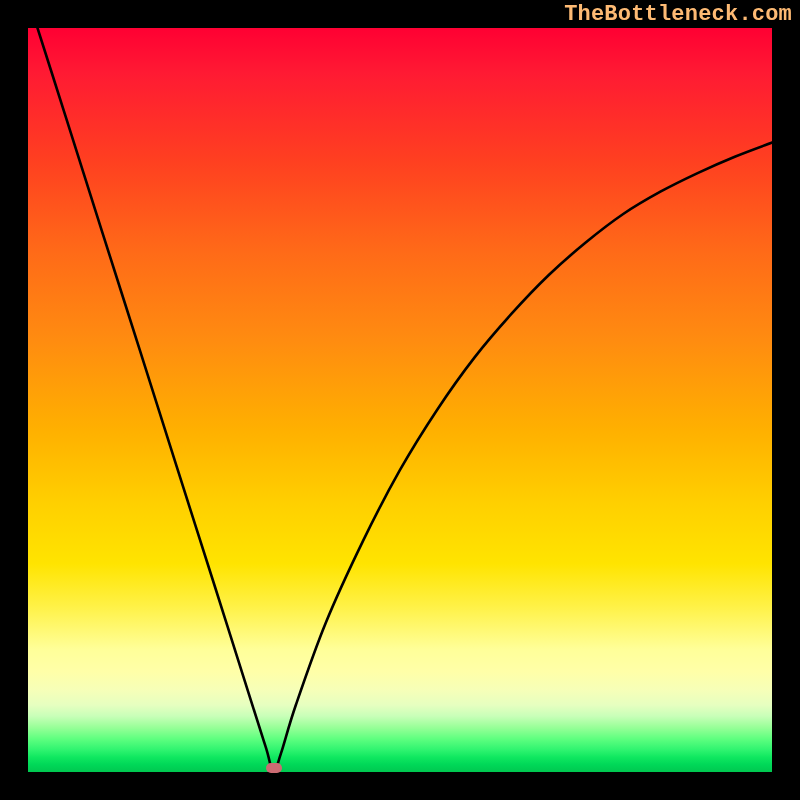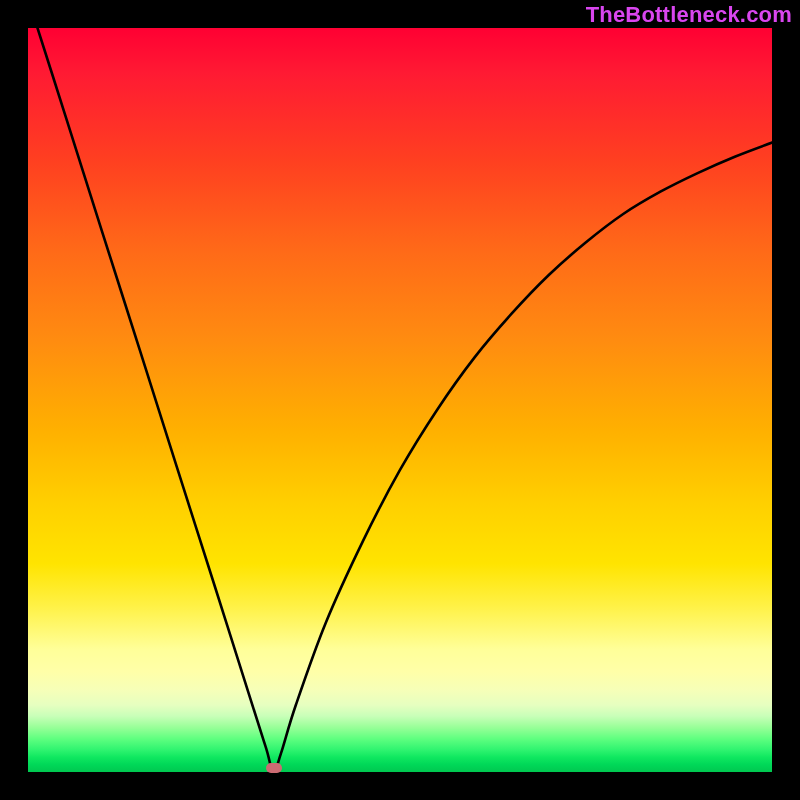--- a/index.html
+++ b/index.html
@@ -47,22 +47,23 @@
       #00d858 99%,
       #00c850 100%
     );
   }
   .watermark {
     position: absolute;
     top: 2px;
     right: 8px;
     font-size: 22px;
     font-weight: 600;
-    color: #d946ef;
+    color: #fdba74;
     letter-spacing: 0.2px;
+    font-family: Liberation Mono, monospace;
   }
   svg.curve {
     position: absolute;
     left: 0;
     top: 0;
     width: 744px;
     height: 744px;
   }
   .marker {
     position: absolute;

